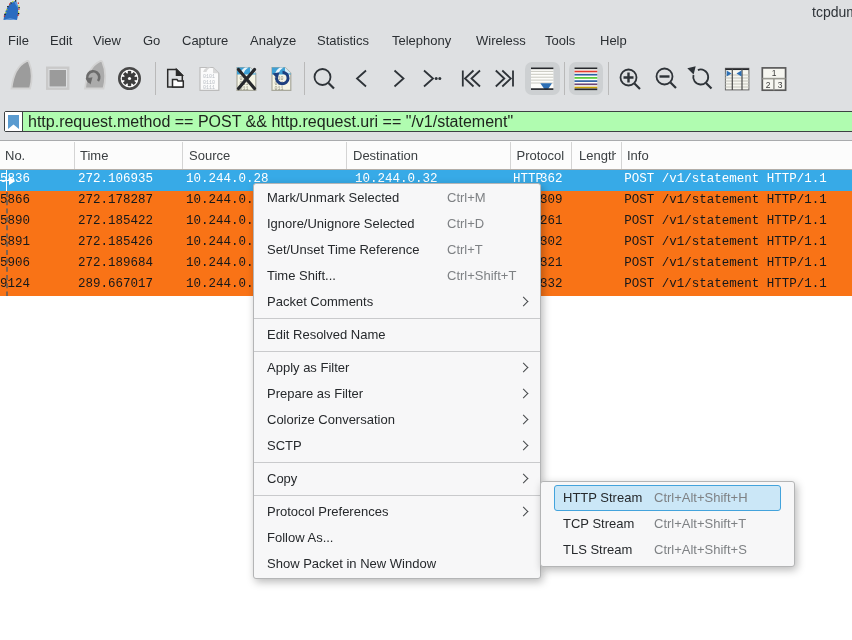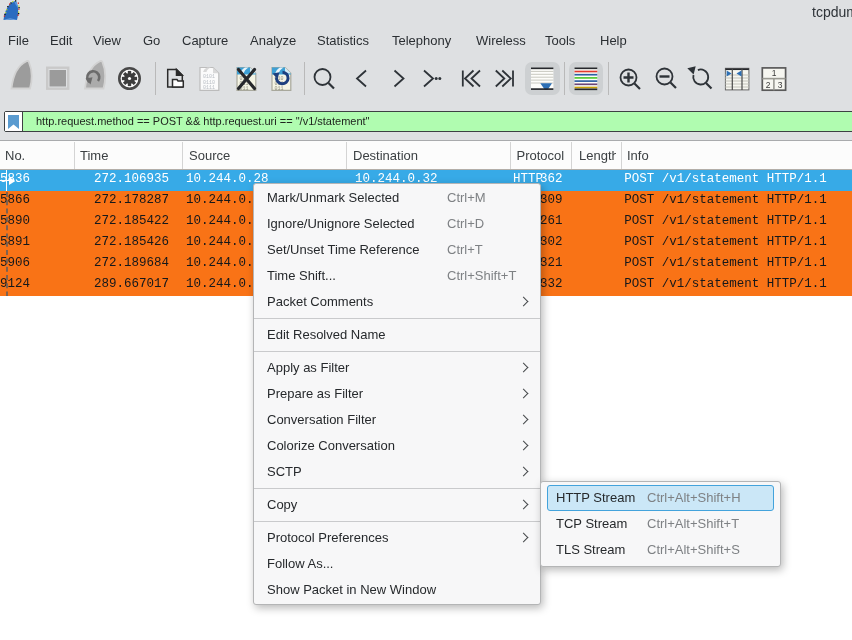--- a/index.html
+++ b/index.html
@@ -11,31 +11,31 @@
 #title{position:absolute;left:812px;top:4px;width:40px;height:18px;overflow:hidden;
        font-size:14px;color:#2e3338;white-space:nowrap}
 
 .mb{position:absolute;top:33px;height:15px;line-height:15px;font-size:13px;color:#2b2f33;white-space:nowrap}
 
 .pressed{position:absolute;background:#cdd0d2;border-radius:7px}
 
 #filter{position:absolute;left:4px;top:111px;width:852px;height:19px;
         border:1px solid #3d4043;border-radius:2px;background:#b0fcb0;display:flex}
 #fbook{width:17px;height:19px;background:#ffffff;border-right:1px solid #3d4043;flex:none;position:relative}
-#ftext{font-size:11px;color:#20251f;line-height:19px;padding-left:13px;white-space:nowrap}
+#ftext{font-size:16px;color:#20251f;line-height:19px;padding-left:5px;white-space:nowrap}
 
 #hdrline{position:absolute;left:0;top:139.5px;width:852px;height:1px;background:#a9abad}
 #header{position:absolute;left:0;top:140.5px;width:852px;height:28.5px;background:#fcfcfc;border-bottom:1px solid #b3aea8}
 .hl{position:absolute;top:7px;height:16px;line-height:16px;font-size:13px;color:#3c4043;white-space:nowrap;overflow:hidden}
 .hsep{position:absolute;top:1px;width:1px;height:27px;background:#d4d4d4}
 .row{position:absolute;left:0;width:852px;height:21px;font-family:"Liberation Mono",monospace;
      font-size:12.5px;line-height:18.6px;color:#15181b;white-space:nowrap}
 .row span{position:absolute;top:0;height:21px}
 .c-no{left:0;width:71.5px;}
-.c-time{left:94px}
+.c-time{left:78px}
 .c-src{left:186px}
 .c-dst{left:355px}
 .c-proto{left:513px}
 .c-len{left:540px;width:78px;text-align:left}
 .c-info{left:624.3px}
 .grow{background:#f97316}
 #selrow{background:#37aae7;color:#ffffff}
 
 #menu{position:absolute;left:253px;top:183px;width:286px;background:#f7f7f8;
       border:1px solid #b4b5b6;border-radius:3px;box-shadow:2px 3px 8px rgba(0,0,0,.28);
@@ -44,21 +44,21 @@
 .mi .sc{position:absolute;left:193px;top:0;color:#7e8184}
 .sep{height:1px;background:#c9cacc;margin:3px 0}
 .chev{position:absolute;left:266px;top:9px;width:6px;height:6px;
       border-right:1.4px solid #45484b;border-top:1.4px solid #45484b;transform:rotate(45deg)}
 .hili{position:absolute;left:1px;right:5px;top:0;bottom:0;background:#cbe7f7;
       border:1px solid #43a3dc;border-radius:3px}
 .hitext{position:relative}
 
 #submenu{position:absolute;left:540px;top:481px;width:231px;background:#f7f7f8;
       border:1px solid #b4b5b6;border-radius:3px;box-shadow:2px 3px 8px rgba(0,0,0,.28);
-      padding:3px 4px;font-size:13px;color:#26292c}
+      padding:3px 11px;font-size:13px;color:#26292c}
 .si{position:relative;height:26px;line-height:26px;padding-left:11px}
 .si .sc{position:absolute;left:102px;top:0;color:#7e8184}
 .hili2{position:absolute;left:2px;right:2px;top:0;bottom:0;background:#cbe7f7;
       border:1px solid #43a3dc;border-radius:3px}
 </style>
 </head>
 <body>
 <div id="chrome"></div>
 <div id="title">tcpdump</div>
 
@@ -364,21 +364,20 @@
   <div class="mi">Mark/Unmark Selected<span class="sc">Ctrl+M</span></div>
   <div class="mi">Ignore/Unignore Selected<span class="sc">Ctrl+D</span></div>
   <div class="mi">Set/Unset Time Reference<span class="sc">Ctrl+T</span></div>
   <div class="mi">Time Shift...<span class="sc">Ctrl+Shift+T</span></div>
   <div class="mi">Packet Comments<span class="chev"></span></div>
   <div class="sep"></div>
   <div class="mi">Edit Resolved Name</div>
   <div class="sep"></div>
   <div class="mi">Apply as Filter<span class="chev"></span></div>
   <div class="mi">Prepare as Filter<span class="chev"></span></div>
-  <div class="mi">Conversation Filter<span class="chev"></span></div>
   <div class="mi">Colorize Conversation<span class="chev"></span></div>
   <div class="mi">SCTP<span class="chev"></span></div>
   <div class="sep"></div>
   <div class="mi">Copy<span class="chev"></span></div>
   <div class="sep"></div>
   <div class="mi">Protocol Preferences<span class="chev"></span></div>
   <div class="mi">Follow As...</div>
   <div class="mi">Show Packet in New Window</div>
 </div>
 

